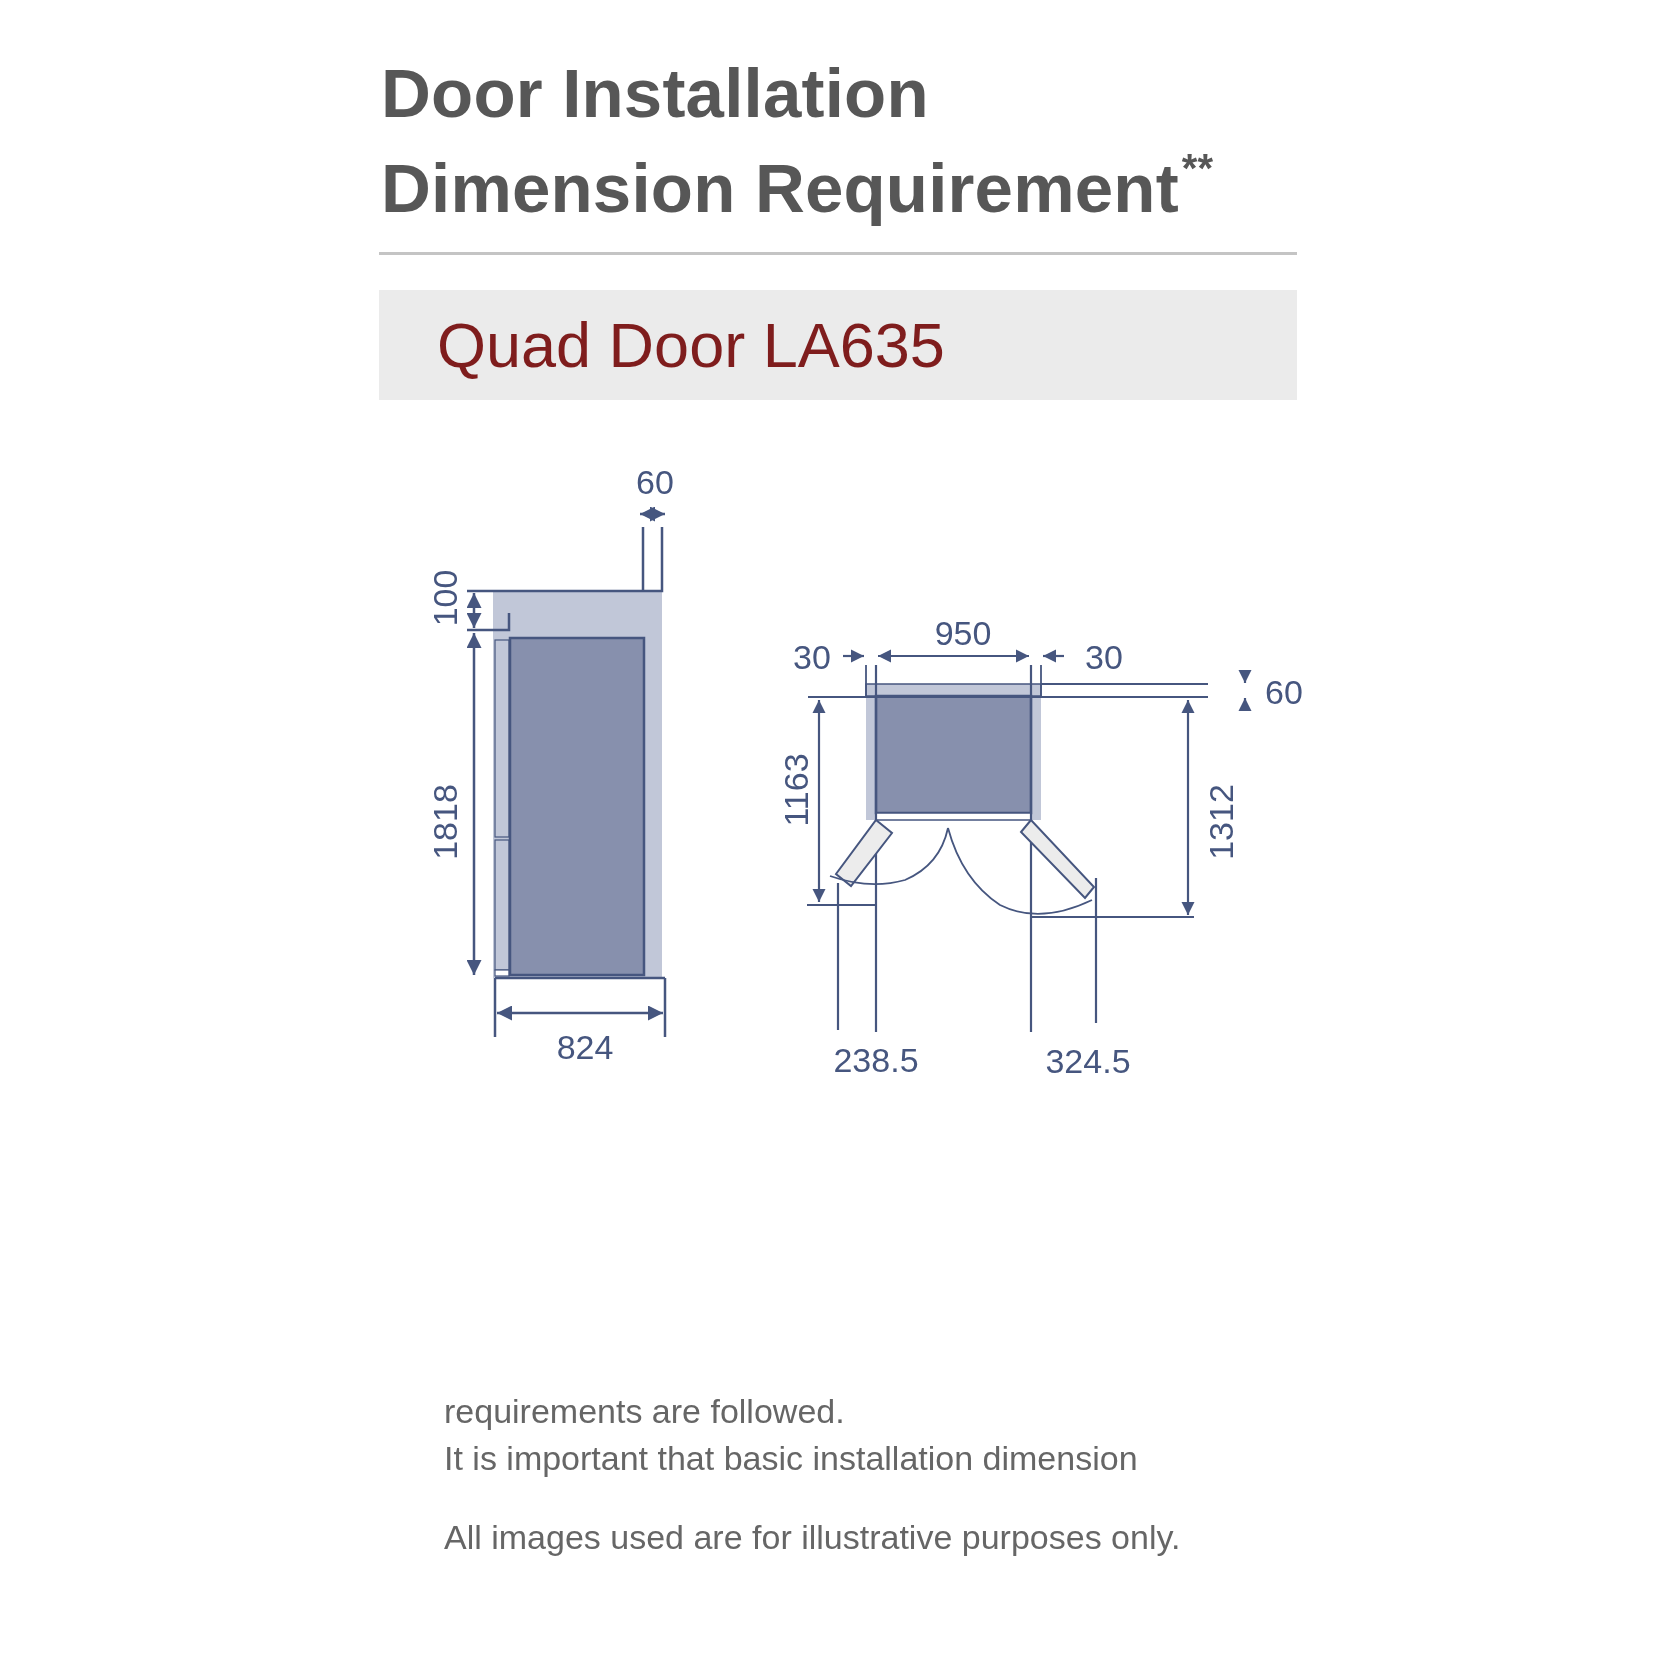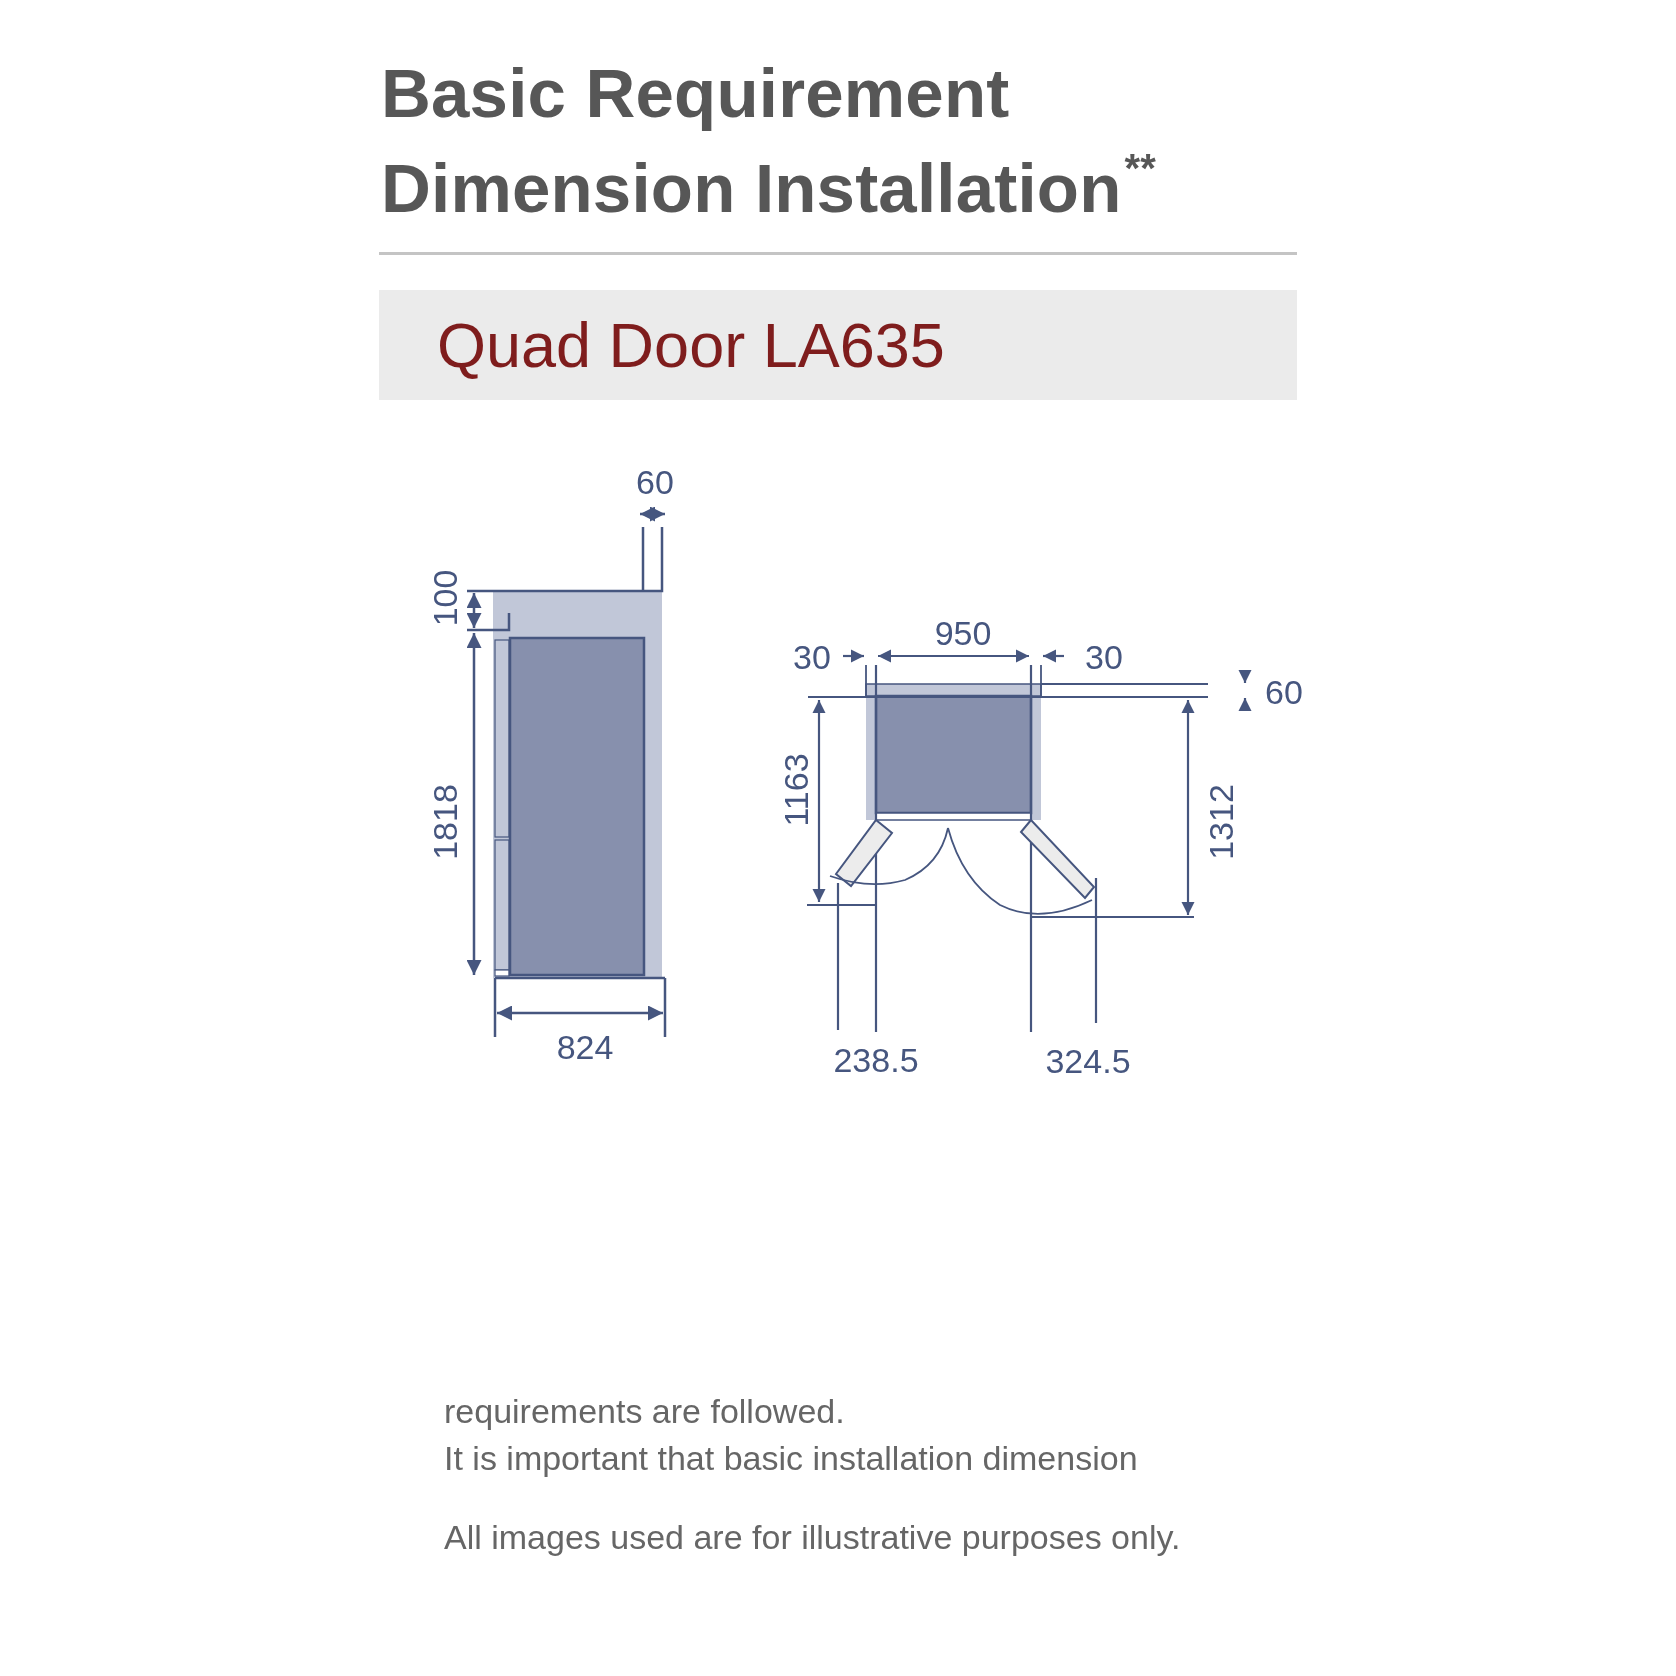--- a/index.html
+++ b/index.html
@@ -13,22 +13,22 @@
     svg.diagram { position: absolute; left: 0; top: 0; }
     .dimtext { font-family: "Liberation Sans", sans-serif; font-size: 34px; fill: #46567f; }
     .footnote { position: absolute; left: 444px; top: 1388px; width: 900px; font-family: "Liberation Sans", sans-serif; font-size: 34px; line-height: 47px; color: #666666; }
     .footnote p { margin: 0; white-space: nowrap; }
     .footnote .note2 { margin-top: 32px; }
   </style>
 </head>
 <body>
 
 <h1 class="title">
-  <span class="line">Basic Requirement</span>
-  <span class="line"><span>Dimension Installation</span><sup>**</sup></span>
+  <span class="line">Door Installation</span>
+  <span class="line"><span>Dimension Requirement</span><sup>**</sup></span>
 </h1>
 
 <div class="divider"></div>
 
 <div class="model-box">
   <div class="model-name">Quad Door LA635</div>
 </div>
 
 <svg class="diagram" width="1676" height="1200" viewBox="0 0 1676 1200">
   <defs>

